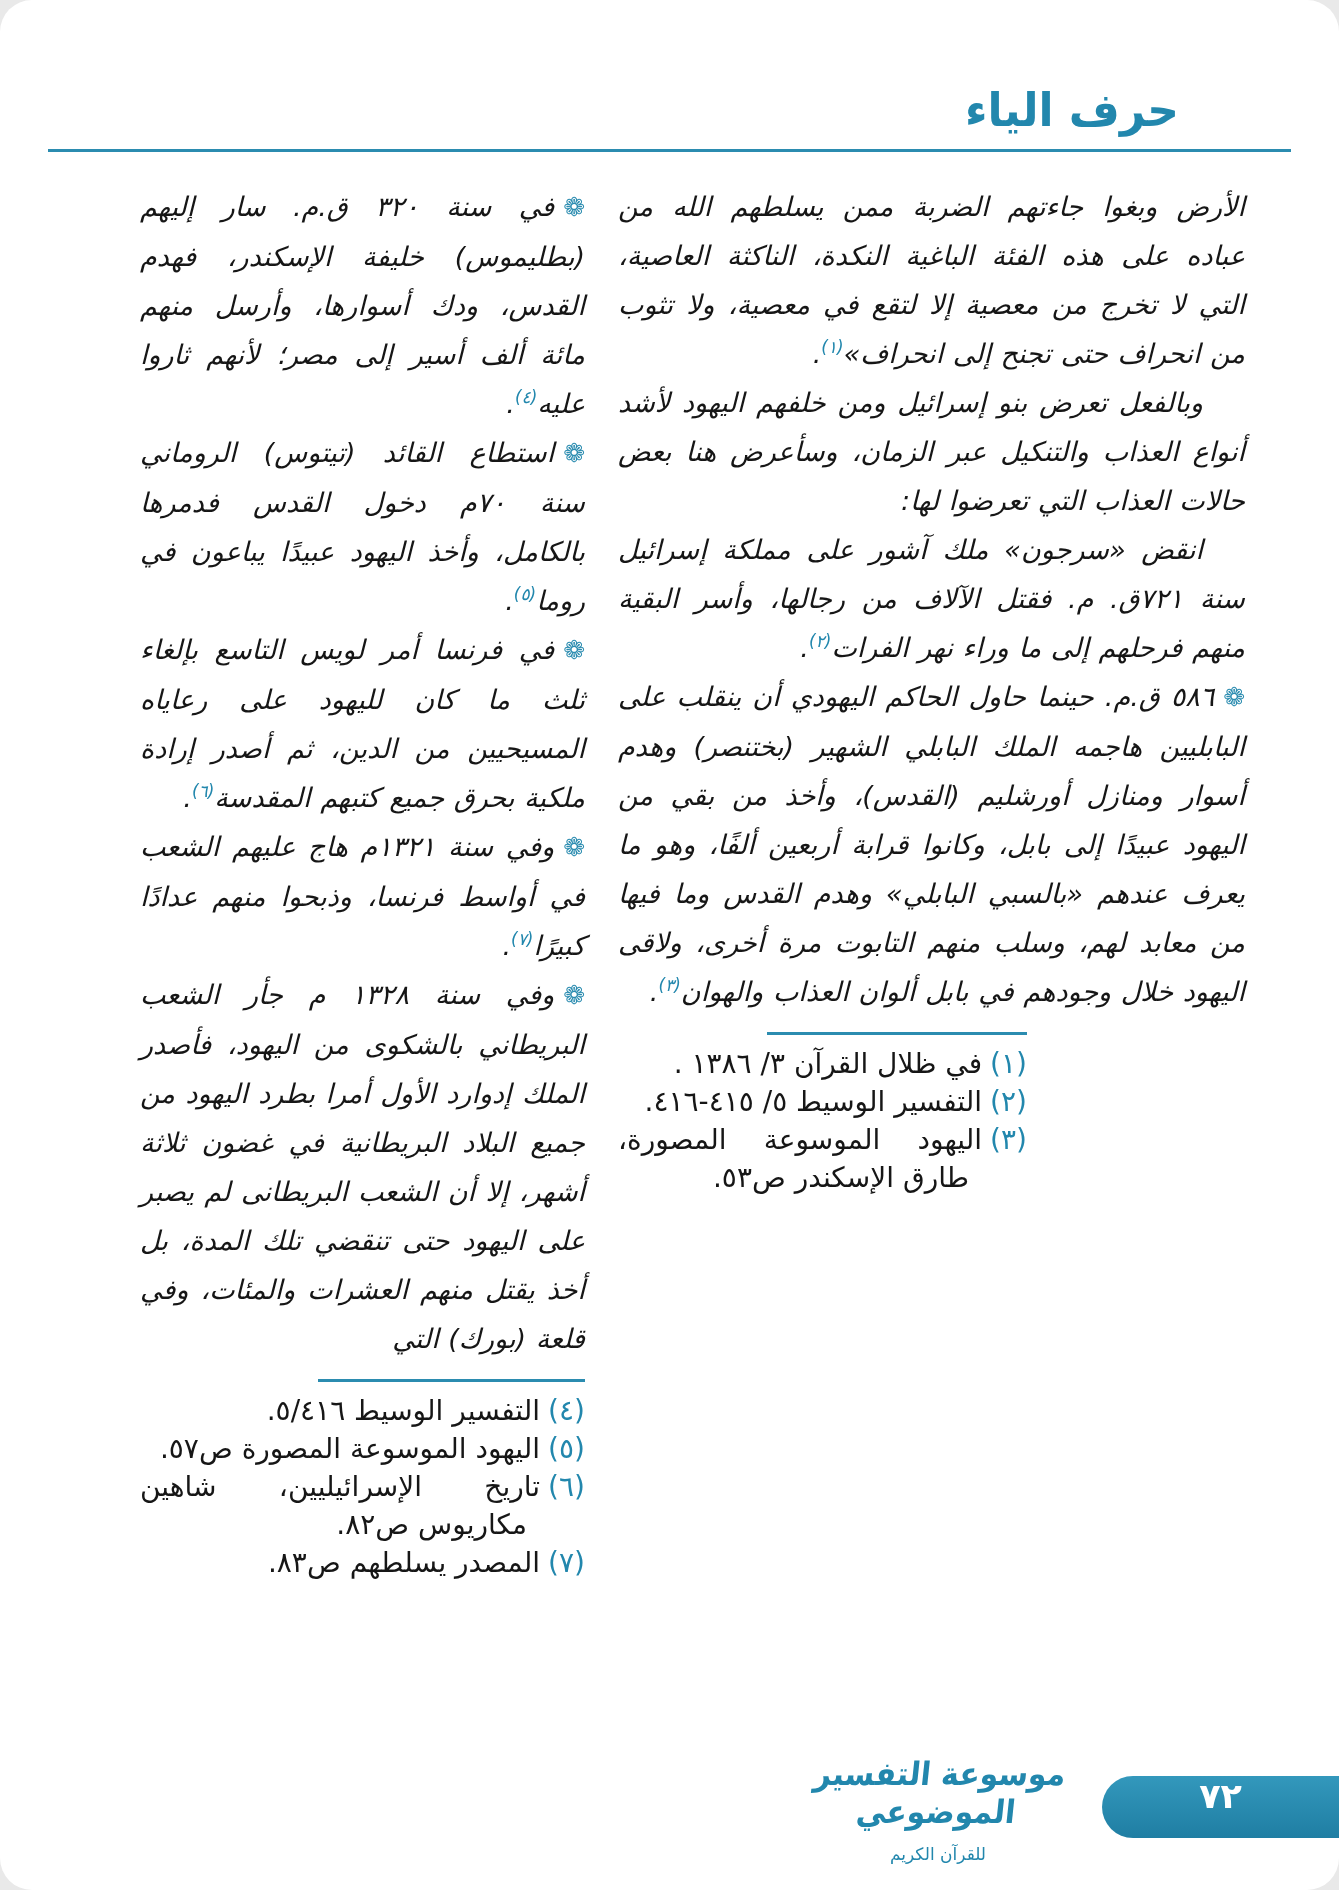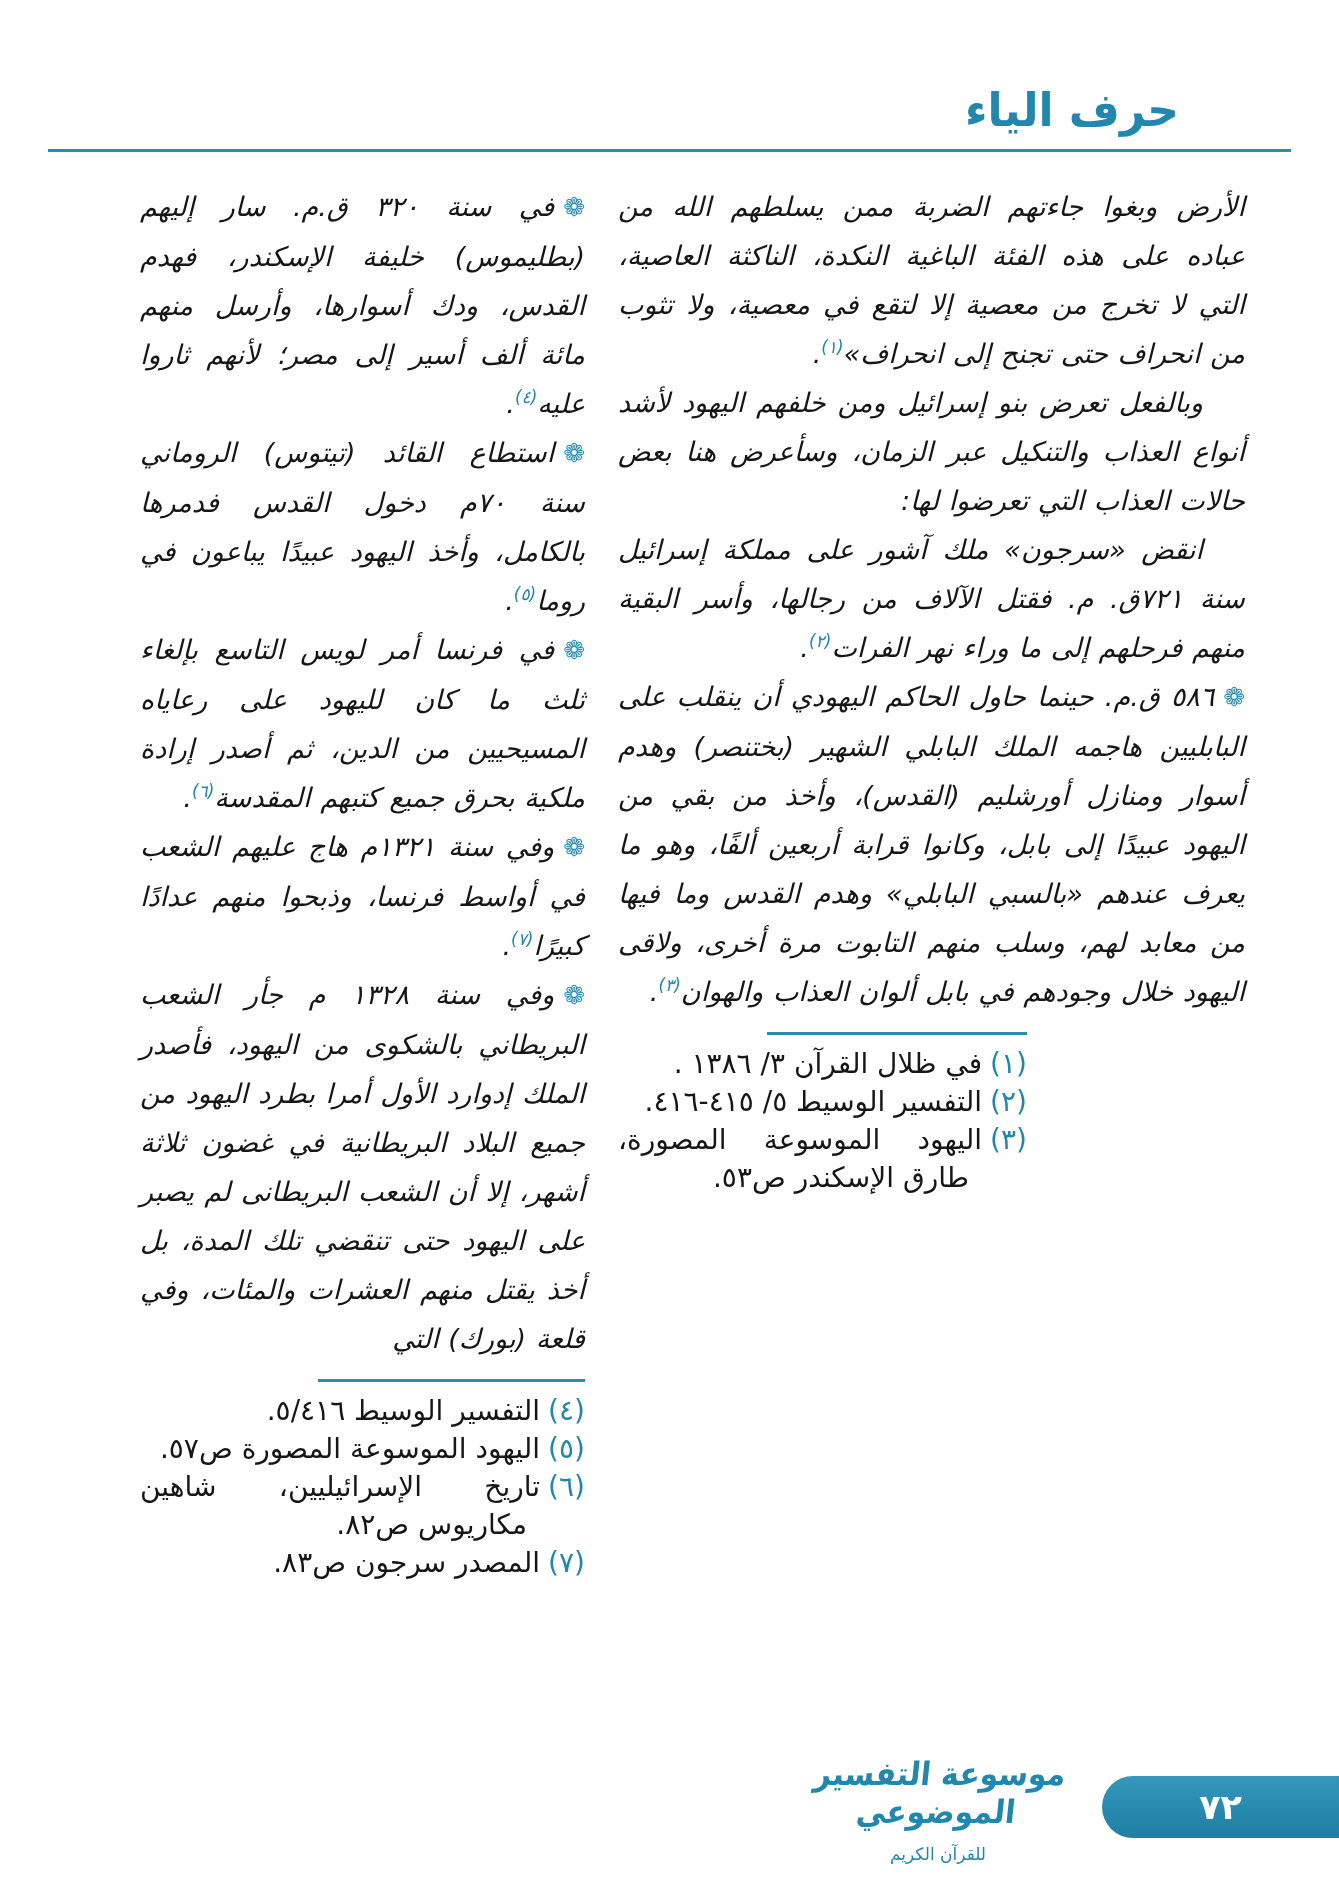--- a/index.html
+++ b/index.html
@@ -7,20 +7,21 @@
   body { font-family: "DejaVu Sans", sans-serif; }
   .page {
     position: relative;
     width: 1339px;
     height: 1890px;
     margin: 0 auto;
     background: #ffffff;
     direction: rtl;
     color: #161616;
     overflow: hidden;
+    border-radius: 32px;
   }
   
   .header { padding: 84px 160px 0 0; text-align: right; }
   .header-title {
     display: inline-block;
     font-size: 44px;
     font-weight: bold;
     color: #2287ad;
     letter-spacing: 1px;
     transform: scaleY(1.05);
@@ -96,21 +97,21 @@
   }
   .page-badge {
     position: absolute;
     right: 0;
     bottom: 52px;
     width: 237px;
     height: 62px;
     background: linear-gradient(180deg, #3398bc 0%, #1f7ea3 100%);
     border-radius: 34px 0 0 34px;
     display: flex;
-    align-items: center;
+    align-items: flex-start;
     justify-content: center;
   }
   .page-number {
     color: #ffffff;
     font-size: 35px;
     font-weight: bold;
   }
 </style>
 </head>
 <body>
@@ -146,21 +147,21 @@
       <p class="para"><span class="bullet">❁</span><span>في فرنسا أمر لويس التاسع بإلغاء ثلث ما كان لليهود على رعاياه المسيحيين من الدين، ثم أصدر إرادة ملكية بحرق جميع كتبهم المقدسة</span><sup class="ref">(٦)</sup><span>.</span></p>
       <p class="para"><span class="bullet">❁</span><span>وفي سنة ١٣٢١م هاج عليهم الشعب في أواسط فرنسا، وذبحوا منهم عدادًا كبيرًا</span><sup class="ref">(٧)</sup><span>.</span></p>
       <p class="para"><span class="bullet">❁</span><span>وفي سنة ١٣٢٨ م جأر الشعب البريطاني بالشكوى من اليهود، فأصدر الملك إدوارد الأول أمرا بطرد اليهود من جميع البلاد البريطانية في غضون ثلاثة أشهر، إلا أن الشعب البريطانى لم يصبر على اليهود حتى تنقضي تلك المدة، بل أخذ يقتل منهم العشرات والمئات، وفي قلعة (بورك) التي</span></p>
 
       <div>
         <div class="fn-sep left-w"></div>
         <div class="fns">
           <div class="fn"><span class="fn-num">(٤)</span><span class="fn-text">التفسير الوسيط ٥/٤١٦.</span></div>
           <div class="fn"><span class="fn-num">(٥)</span><span class="fn-text">اليهود الموسوعة المصورة ص٥٧.</span></div>
           <div class="fn"><span class="fn-num">(٦)</span><span class="fn-text">تاريخ الإسرائيليين، شاهين مكاريوس ص٨٢.</span></div>
-          <div class="fn"><span class="fn-num">(٧)</span><span class="fn-text">المصدر سرجون ص٨٣.</span></div>
+          <div class="fn"><span class="fn-num">(٧)</span><span class="fn-text">المصدر يسلطهم ص٨٣.</span></div>
         </div>
       </div>
     </div>
 
   </div>
 
   <div class="logo">
     <div class="logo-line1">موسوعة التفسير الموضوعي</div>
     <div class="logo-line2">للقرآن الكريم</div>
   </div>

